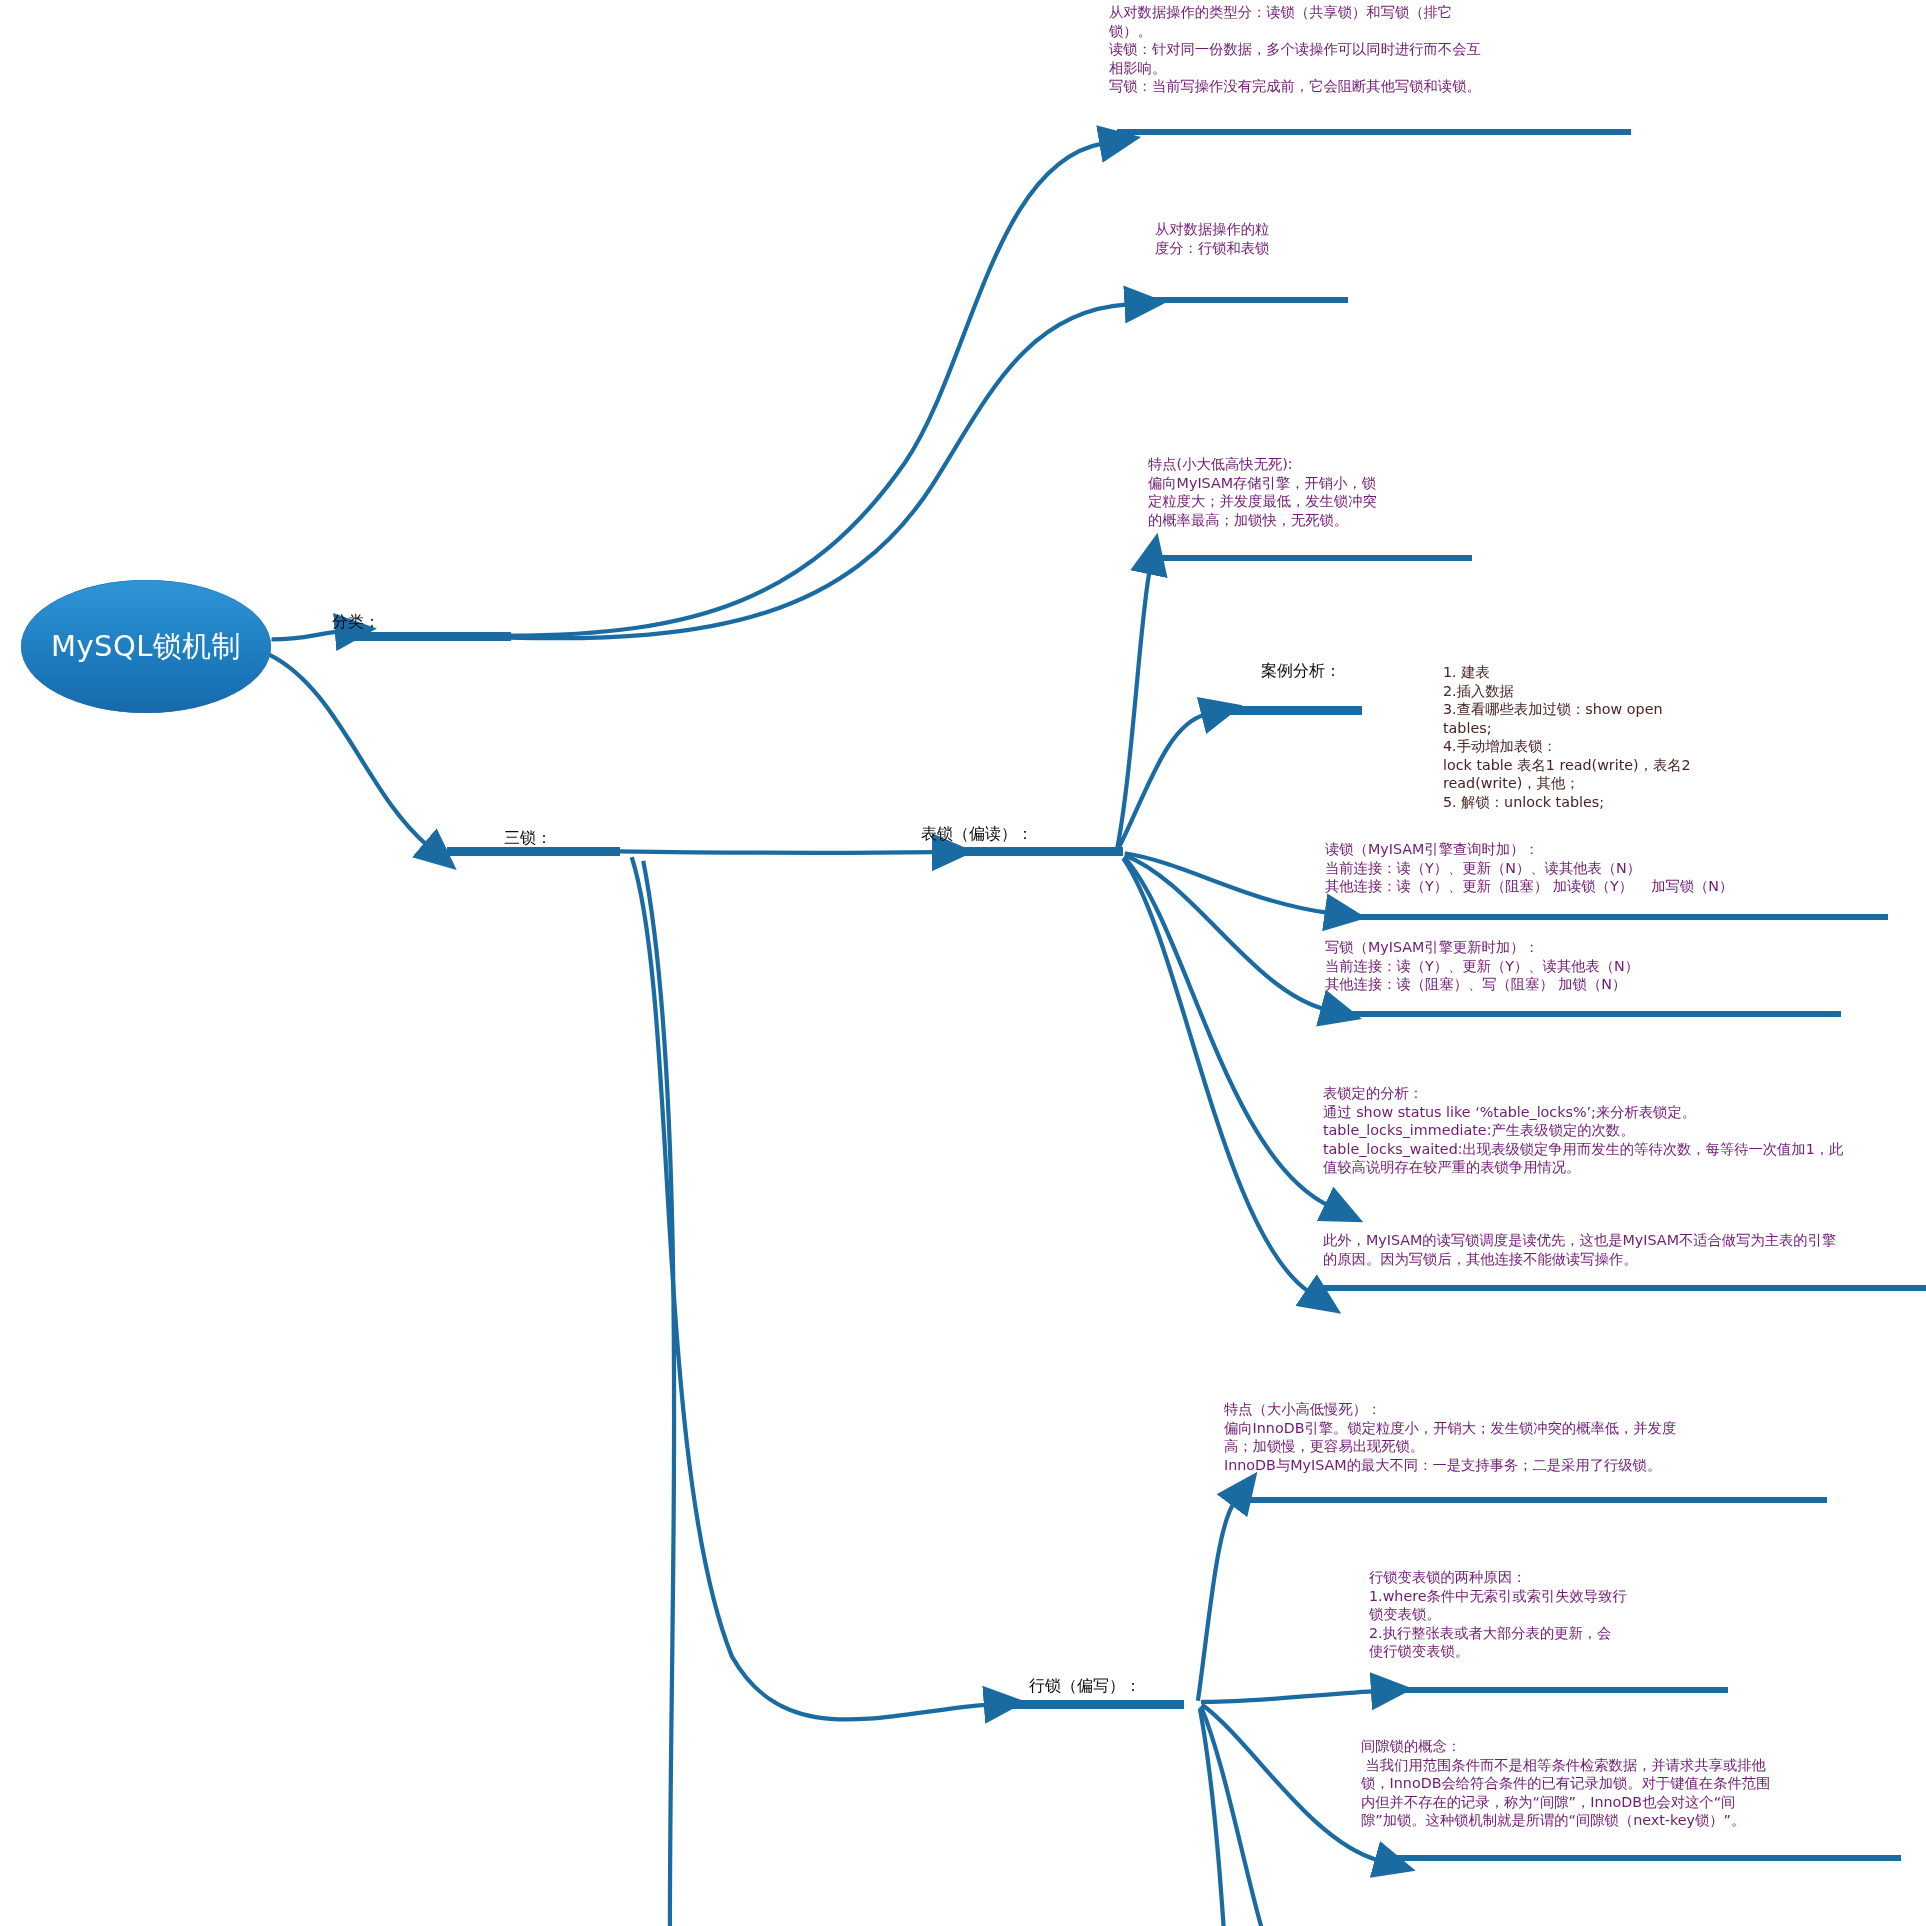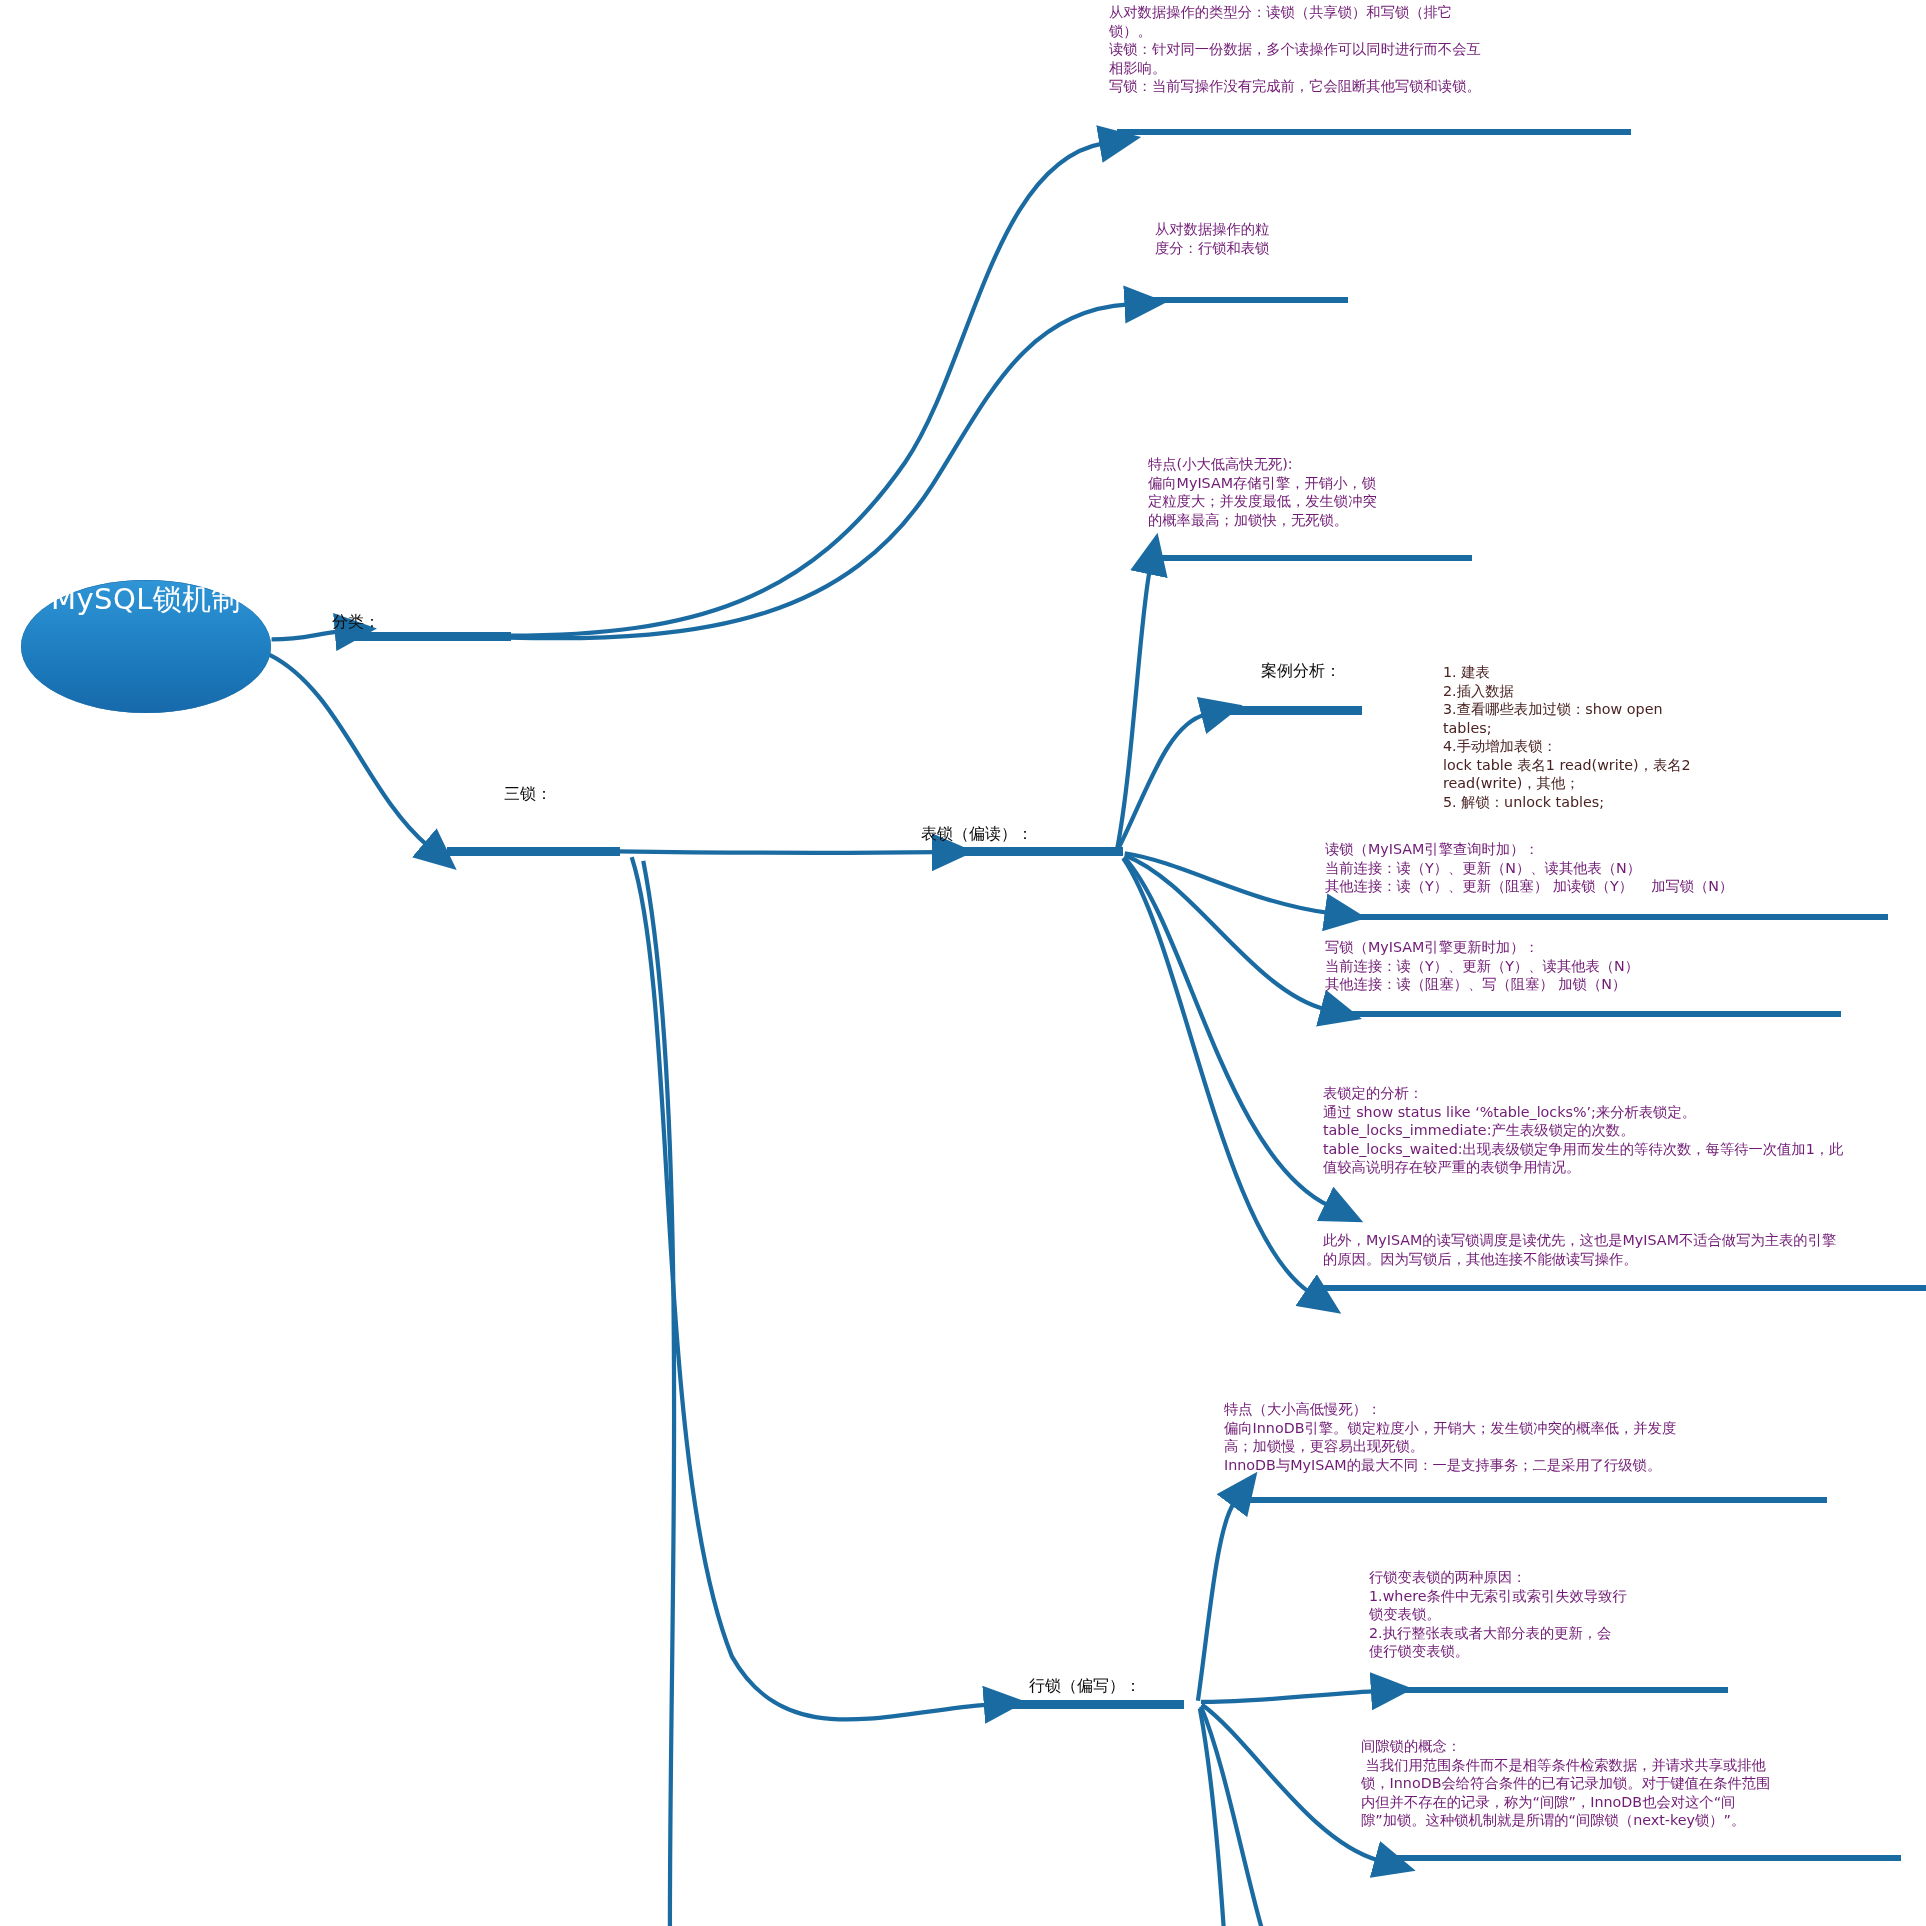--- a/index.html
+++ b/index.html
@@ -3,21 +3,21 @@
 <meta charset="utf-8">
 <style>
   html,body{margin:0;padding:0;background:#ffffff;}
   body{font-family:"DejaVu Sans","Liberation Sans",sans-serif;}
   #canvas{position:relative;width:2018px;height:2317px;background:#fff;overflow:hidden;}
   #wires{position:absolute;left:0;top:0;width:2018px;height:2317px;pointer-events:none;}
 
   
   .root-node{
     position:absolute;
-    display:flex;align-items:flex-start;justify-content:center;
+    display:flex;align-items:center;justify-content:center;
     border-radius:50%;
     background:linear-gradient(180deg,#2f95d6 0%,#2386c8 35%,#1a76b8 72%,#1769aa 100%);
     box-shadow:0 0 0 0.4px #1a6ca8 inset;
   }
   .root-node span{
     color:#ffffff;
     font-size:29px;
     letter-spacing:0.4px;
     font-family:"DejaVu Sans","Liberation Sans",sans-serif;
     white-space:nowrap;
@@ -97,21 +97,21 @@
 锁）。
 读锁：针对同一份数据，多个读操作可以同时进行而不会互
 相影响。
 写锁：当前写操作没有完成前，它会阻断其他写锁和读锁。</div>
   <div class="bar thin" style="left:1117px;top:129px;width:514px;"></div>
 
   <div class="leaf" style="left:1155px;top:220px;width:200px;">从对数据操作的粒
 度分：行锁和表锁</div>
   <div class="bar thin" style="left:1140px;top:297px;width:208px;"></div>
 
-  <div class="branch-label" style="left:504px;top:784px;">三锁：</div>
+  <div class="branch-label" style="left:504px;top:828px;">三锁：</div>
   <div class="bar" style="left:447px;top:847px;width:173px;"></div>
 
   <div class="branch-label" style="left:921px;top:824px;">表锁（偏读）：</div>
   <div class="bar" style="left:952px;top:847px;width:171px;"></div>
 
   <div class="leaf" style="left:1148px;top:455px;width:339px;">特点(小大低高快无死):
 偏向MyISAM存储引擎，开销小，锁
 定粒度大；并发度最低，发生锁冲突
 的概率最高；加锁快，无死锁。</div>
   <div class="bar thin" style="left:1158px;top:555px;width:314px;"></div>

